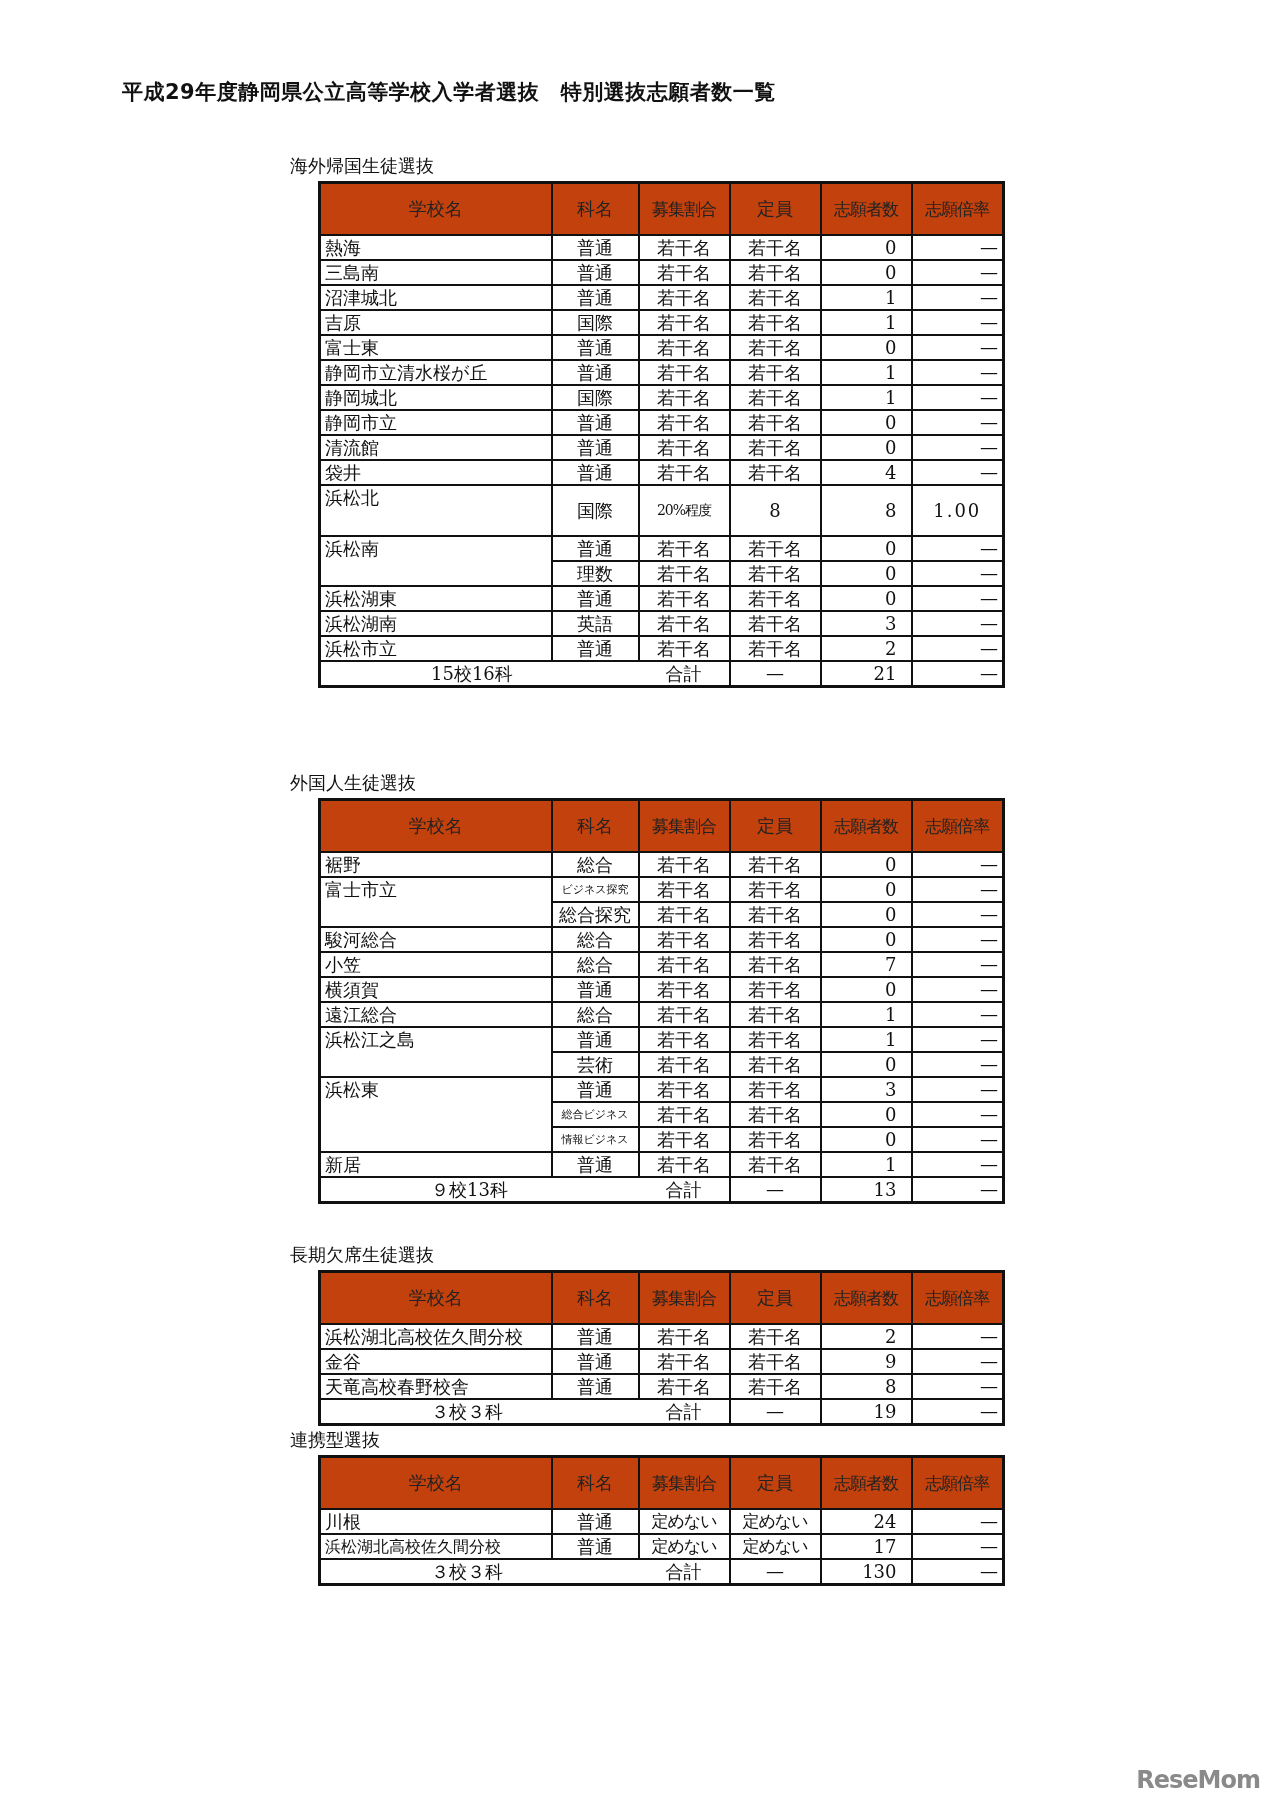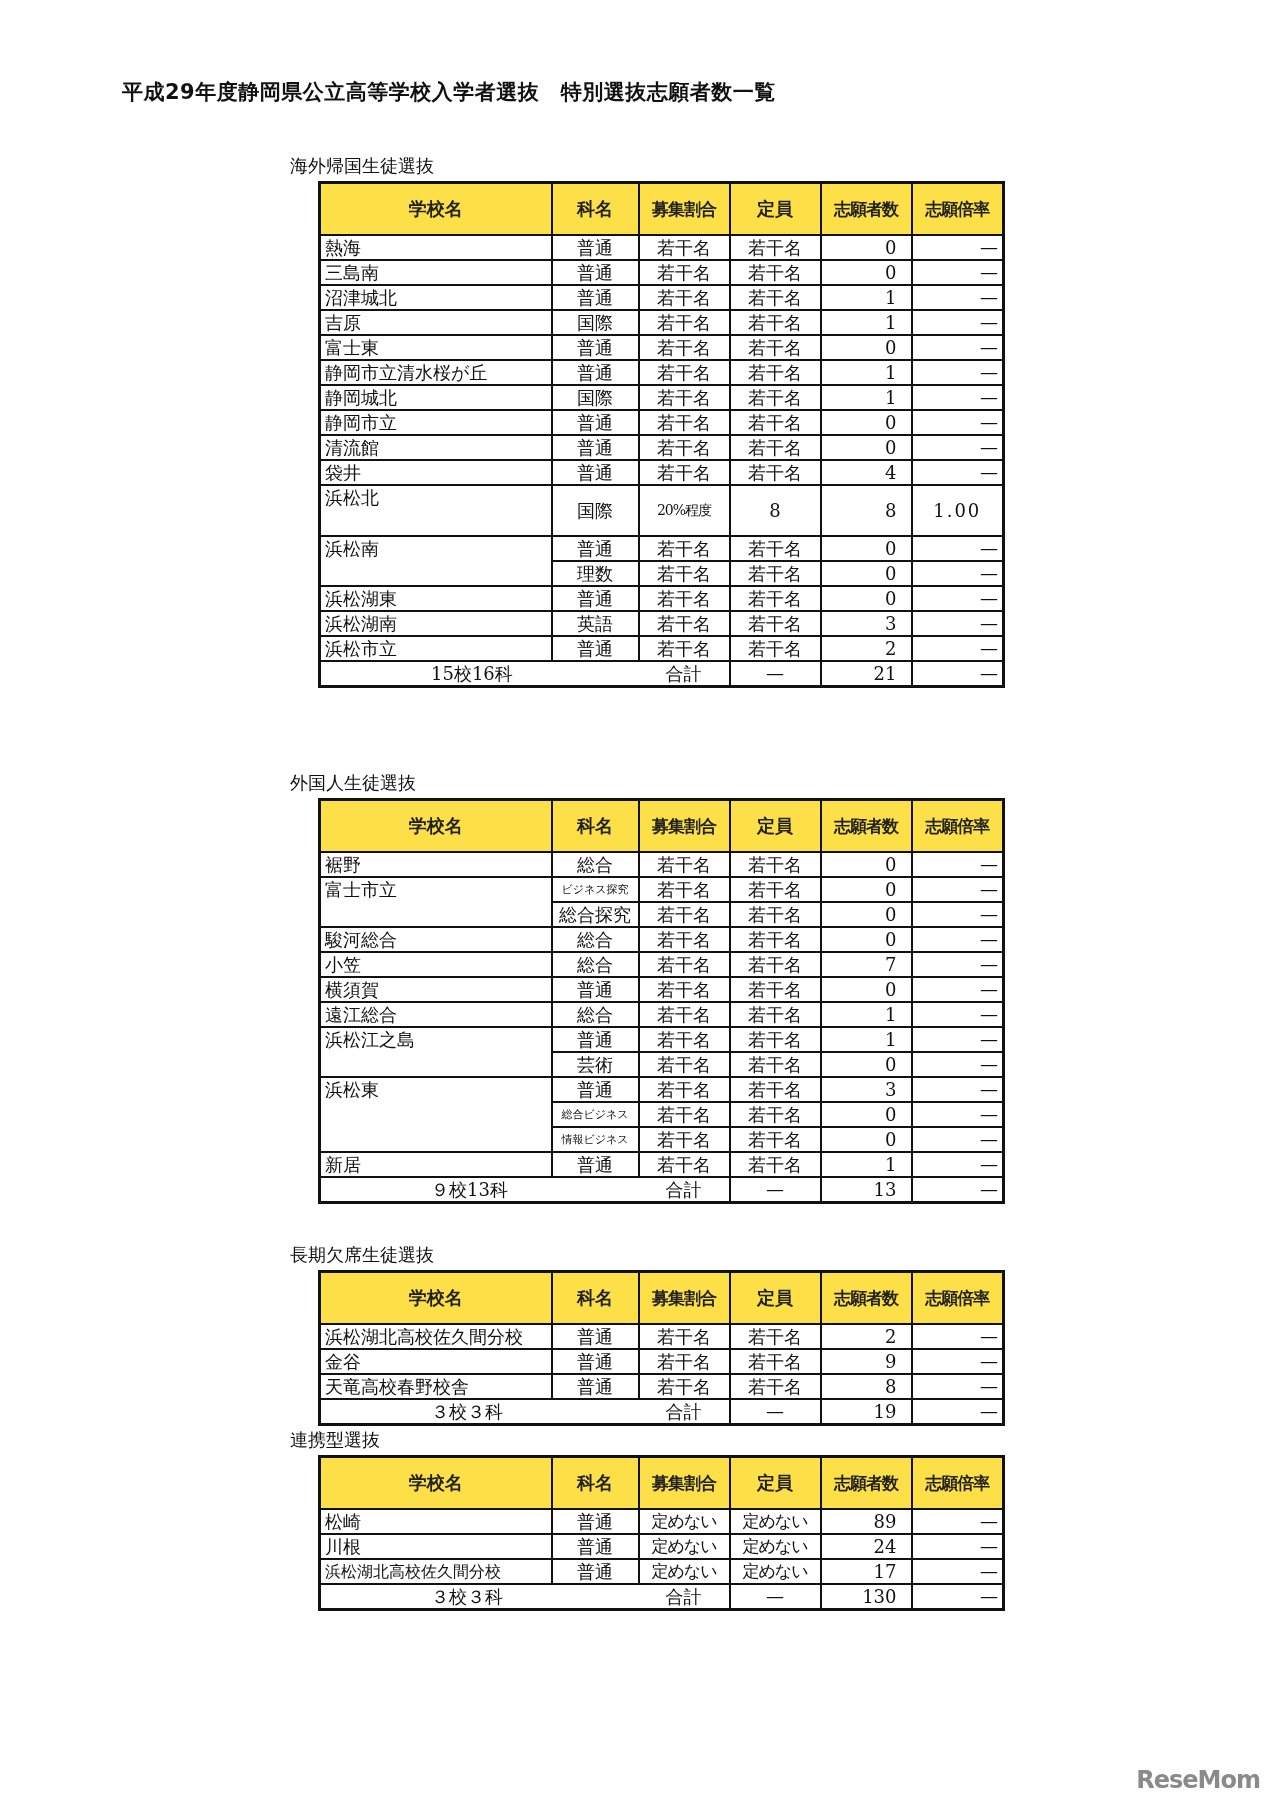--- a/index.html
+++ b/index.html
@@ -6,21 +6,21 @@
   body{width:1280px;height:1810px;position:relative;overflow:hidden;
        font-family:"DejaVu Serif","Liberation Serif",serif;color:#111;}
   .title{position:absolute;left:122px;top:78px;font-family:"DejaVu Sans","Liberation Sans",sans-serif;
          font-size:21px;font-weight:bold;letter-spacing:0.5px;white-space:nowrap;}
   .section{position:absolute;left:290px;width:712px;}
   .section-label{font-family:"DejaVu Sans","Liberation Sans",sans-serif;font-size:18px;height:26px;line-height:26px;
                  margin-bottom:2px;white-space:nowrap;}
   table{border-collapse:collapse;margin-left:28px;width:684px;table-layout:fixed;
         border:3px solid #111;}
   col.c1{width:232px;} col.c2{width:87px;} col.c3{width:91px;} col.c4{width:91px;} col.c5{width:91px;} col.c6{width:92px;}
-  th{background:#fde047;font-weight:bold;font-family:"DejaVu Sans","Liberation Sans",sans-serif;
+  th{background:#c2410c;font-weight:normal;font-family:"DejaVu Sans","Liberation Sans",sans-serif;
      font-size:18px;height:50px;border:2px solid #111;padding:0;white-space:nowrap;color:#222;}
   th.small{font-size:17px;letter-spacing:-1px;}
   td{border:2px solid #111;height:23px;padding:0 4px;font-size:18px;line-height:23px;white-space:nowrap;overflow:hidden;}
   td.school{text-align:left;vertical-align:top;}
   td.c{text-align:center;}
   td.r{text-align:right;padding-right:14px;}
   td.dash{text-align:right;padding-right:4px;}
   td.tiny{font-size:11px;letter-spacing:0;text-align:center;padding:0 3px;}
   td.total-label{text-align:left;padding-left:110px;}
   .watermark{position:absolute;right:20px;bottom:16px;font-family:"DejaVu Sans","Liberation Sans",sans-serif;
@@ -397,28 +397,20 @@
       <th>学校名</th>
       <th>科名</th>
       <th class="small">募集割合</th>
       <th>定員</th>
       <th class="small">志願者数</th>
       <th class="small">志願倍率</th>
     </tr>
       </thead>
     <tbody>
         <tr>
-          <td class="school">松崎</td>
-          <td class="c">普通</td>
-          <td class="c" style="letter-spacing: -1px; font-size: 17px; padding: 0px 1px;">定めない</td>
-          <td class="c" style="letter-spacing: -1px; font-size: 17px; padding: 0px 1px;">定めない</td>
-          <td class="r">89</td>
-          <td class="dash">—</td>
-        </tr>
-        <tr>
           <td class="school">川根</td>
           <td class="c">普通</td>
           <td class="c" style="letter-spacing: -1px; font-size: 17px; padding: 0px 1px;">定めない</td>
           <td class="c" style="letter-spacing: -1px; font-size: 17px; padding: 0px 1px;">定めない</td>
           <td class="r">24</td>
           <td class="dash">—</td>
         </tr>
         <tr>
           <td class="school" style="font-size: 16px;">浜松湖北高校佐久間分校</td>
           <td class="c">普通</td>

